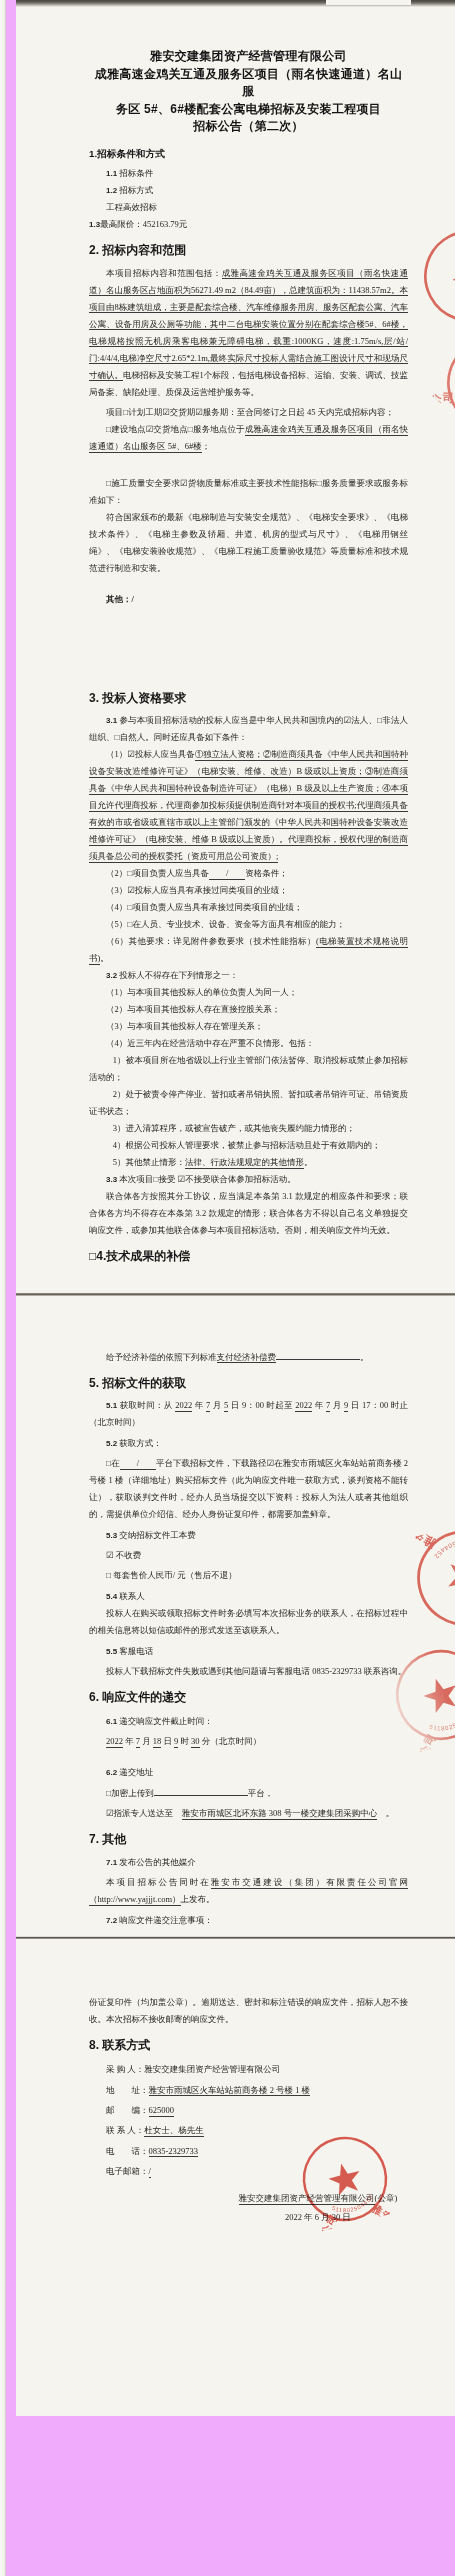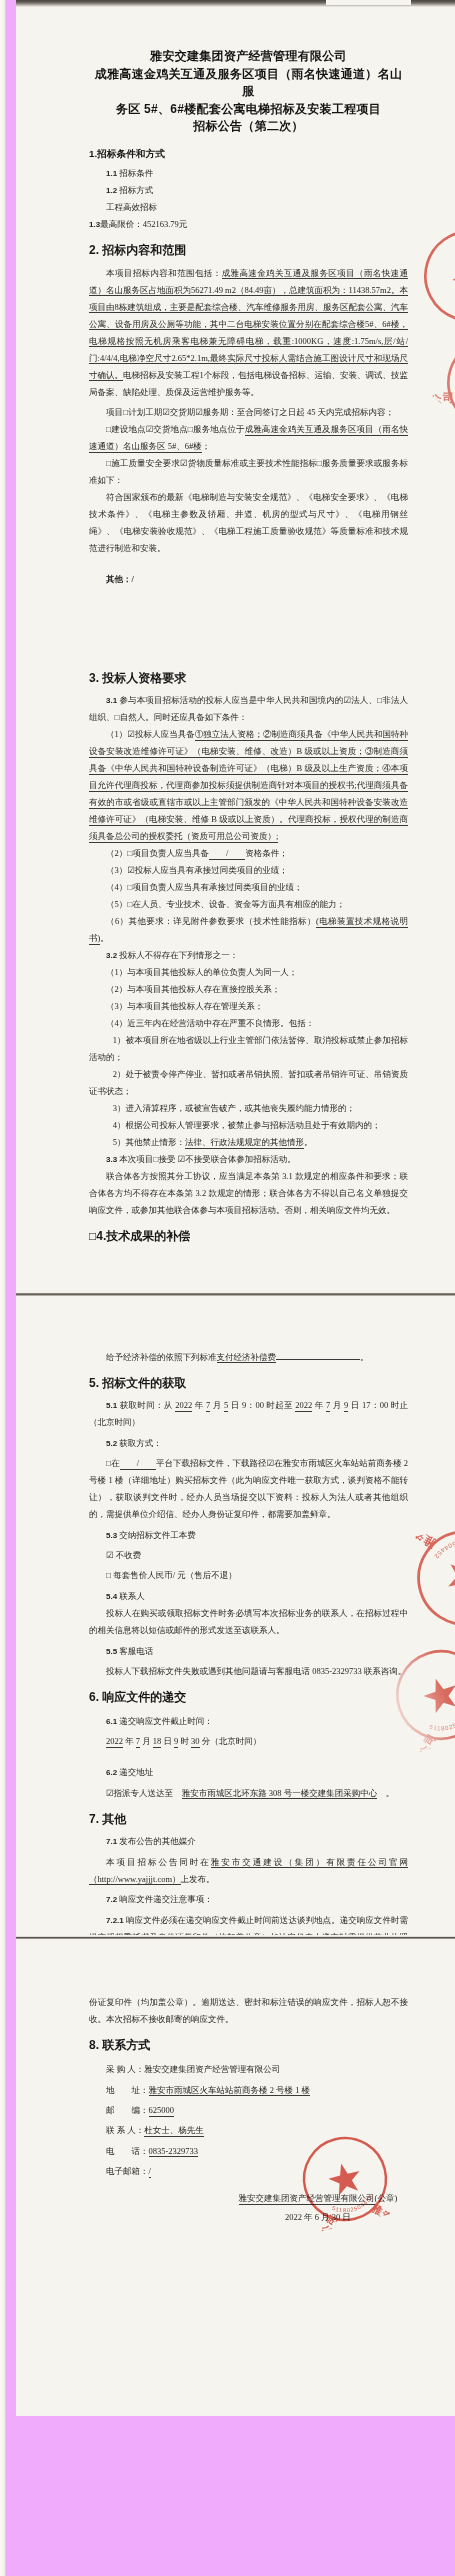--- a/index.html
+++ b/index.html
@@ -52,21 +52,21 @@
         </div>
         <div class="sec2">1.招标条件和方式</div>
         <p class="line ind1"><span class="nb">1.1 </span><span class="">招标条件</span></p>
         <p class="line ind1"><span class="nb">1.2 </span><span class="">招标方式</span></p>
         <p class="line ind1"><span class="">工程高效招标</span></p>
         <p class="line"><span class="nb">1.3</span><span class="">最高限价：452163.79元</span></p>
         <div class="sec1">2. 招标内容和范围</div>
         <p class="line ind1"><span class="">本项目招标内容和范围包括：</span><span class="u ">成雅高速金鸡关互通及服务区项目（雨名快速通道）名山服务区占地面积为56271.49 m2（84.49亩），总建筑面积为：11438.57m2。本项目由8栋建筑组成，主要是配套综合楼、汽车维修服务用房、服务区配套公寓、汽车公寓、设备用房及公厕等功能，其中二台电梯安装位置分别在配套综合楼5#、6#楼，电梯规格按照无机房乘客电梯兼无障碍电梯，载重:1000KG，速度:1.75m/s,层/站/门:4/4/4,电梯净空尺寸2.65*2.1m,最终实际尺寸投标人需结合施工图设计尺寸和现场尺寸确认。</span><span class="">电梯招标及安装工程1个标段，包括电梯设备招标、运输、安装、调试、技监局备案、缺陷处理、质保及运营维护服务等。</span></p>
         <p class="line ind1" style="margin-top: 3.4px;"><span class="">项目□计划工期☑交货期☑服务期：至合同签订之日起 45 天内完成招标内容；</span></p>
         <p class="line ind1"><span class="">□建设地点☑交货地点□服务地点位于</span><span class="u ">成雅高速金鸡关互通及服务区项目（雨名快速通道）名山服务区 5#、6#楼</span><span class="">；</span></p>
-        <p class="line ind1" style="margin-top: 0;"><span class="">□施工质量安全要求☑货物质量标准或主要技术性能指标□服务质量要求或服务标准如下：</span></p>
+        <p class="line ind1" style="margin-top: 20px;"><span class="">□施工质量安全要求☑货物质量标准或主要技术性能指标□服务质量要求或服务标准如下：</span></p>
         <p class="line ind1"><span class="">符合国家颁布的最新《电梯制造与安装安全规范》、《电梯安全要求》、《电梯技术条件》、《电梯主参数及轿厢、井道、机房的型式与尺寸》、《电梯用钢丝绳》、《电梯安装验收规范》、《电梯工程施工质量验收规范》等质量标准和技术规范进行制造和安装。</span></p>
         <p class="line ind1" style="margin-top: 13.7px; font-weight: bold;"><span class="">其他：/</span></p>
         <div class="gapblock" style="height: 73px;"></div>
         <div class="sec1">3.  投标人资格要求</div>
         <p class="line ind1" style="margin-top: 5.7px;"><span class="nb">3.1 </span><span class="">参与本项目招标活动的投标人应当是中华人民共和国境内的☑法人、□非法人组织、□自然人。同时还应具备如下条件：</span></p>
         <p class="line ind1"><span class="">（1）☑投标人应当具备</span><span class="u ">①独立法人资格；②制造商须具备《中华人民共和国特种设备安装改造维修许可证》（电梯安装、维修、改造）B 级或以上资质；③制造商须具备《中华人民共和国特种设备制造许可证》（电梯）B 级及以上生产资质；④本项目允许代理商投标，代理商参加投标须提供制造商针对本项目的授权书;代理商须具备有效的市或省级或直辖市或以上主管部门颁发的《中华人民共和国特种设备安装改造维修许可证》（电梯安装、维修 B 级或以上资质）。代理商投标，授权代理的制造商须具备总公司的授权委托（资质可用总公司资质）;</span></p>
         <p class="line ind1"><span class="">（2）□项目负责人应当具备</span><span class="u ">　　/　　</span><span class="">资格条件；</span></p>
         <p class="line ind1"><span class="">（3）☑投标人应当具有承接过同类项目的业绩；</span></p>
         <p class="line ind1"><span class="">（4）□项目负责人应当具有承接过同类项目的业绩；</span></p>
         <p class="line ind1"><span class="">（5）□在人员、专业技术、设备、资金等方面具有相应的能力；</span></p>
@@ -123,20 +123,21 @@
         <p class="line ind1" style="margin-top: 3.4px;"><span class="">☑ 不收费</span></p>
         <p class="line ind1" style="margin-top: 3.4px;"><span class="">□ 每套售价人民币/ 元（售后不退）</span></p>
         <p class="line ind1" style="margin-top: 4px;"><span class="nb">5.4 </span><span class="">联系人</span></p>
         <p class="line ind1"><span class="">投标人在购买或领取招标文件时务必填写本次招标业务的联系人，在招标过程中的相关信息将以短信或邮件的形式发送至该联系人。</span></p>
         <p class="line ind1" style="margin-top: 3.4px;"><span class="nb">5.5 </span><span class="">客服电话</span></p>
         <p class="line ind1" style="margin-top: 3.4px;"><span class="">投标人下载招标文件失败或遇到其他问题请与客服电话 0835-2329733 联系咨询。</span></p>
         <div class="sec1">6. 响应文件的递交</div>
         <p class="line ind1" style="margin-top: 6.8px;"><span class="nb">6.1 </span><span class="">递交响应文件截止时间：</span></p>
         <p class="line ind1" style="margin-top: 3.4px;"><span class="u ">2022</span><span class=""> 年 </span><span class="u ">7</span><span class=""> 月 </span><span class="u ">18</span><span class=""> 日 </span><span class="u ">9</span><span class=""> 时 </span><span class="u ">30</span><span class=""> 分（北京时间）</span></p>
         <p class="line ind1" style="margin-top: 14px;"><span class="nb">6.2 </span><span class="">递交地址</span></p>
+        <p class="line ind1" style="margin-top: 3.4px;"><span class="">□加密上传到</span><span class="blank" style="width: 94px;"></span><span class="">平台，</span></p>
         <p class="line ind1" style="margin-top: 3.4px;"><span class="">☑指派专人送达至　</span><span class="u ">雅安市雨城区北环东路 308 号一楼交建集团采购中心</span><span class="">　。</span></p>
         <div class="sec1">7. 其他</div>
         <p class="line ind1" style="margin-top: 5.7px;"><span class="nb">7.1 </span><span class="">发布公告的其他媒介</span></p>
         <p class="line ind1" style="margin-top: 3.4px;"><span class="">本项目招标公告同时在</span><span class="u ">雅安市交通建设（集团）有限责任公司官网（http://www.yajjjt.com）</span><span class="">上发布。</span></p>
         <p class="line ind1" style="margin-top: 3.4px;"><span class="nb">7.2 </span><span class="">响应文件递交注意事项：</span></p>
         <p class="line ind1" style="margin-top: 3.4px;"><span class="nb">7.2.1 </span><span class="">响应文件必须在递交响应文件截止时间前送达谈判地点。递交响应文件时需提交授权委托书及身份证复印件（均加盖公章）如法定代表人递交时需提供营业执照复印件及身</span></p>
       </div>
   <div class="stamp" style="left: 398px; top: 230px; width: 102px; height: 102px; opacity: 0.8; transform: rotate(168deg);">
         <svg width="100%" height="100%" viewBox="0 0 200 200">
           <defs>

